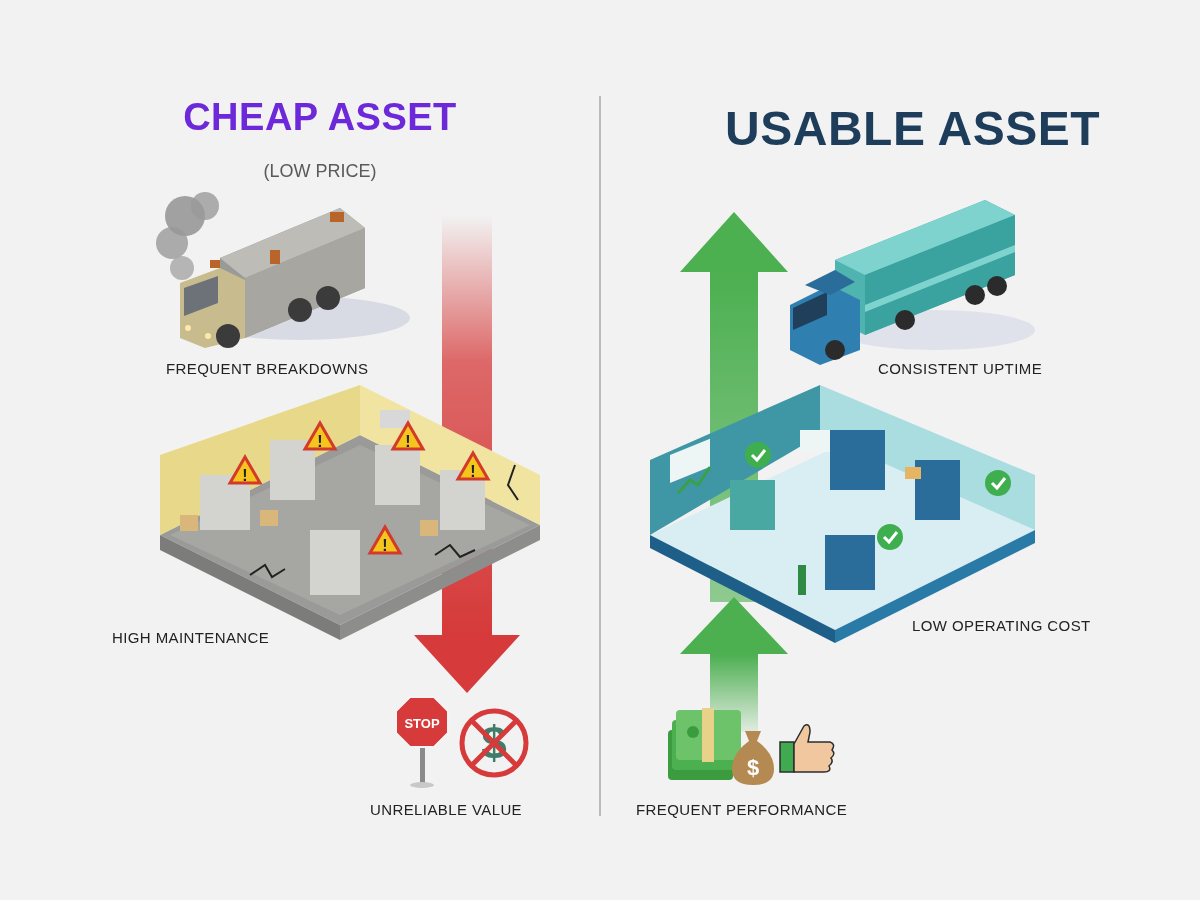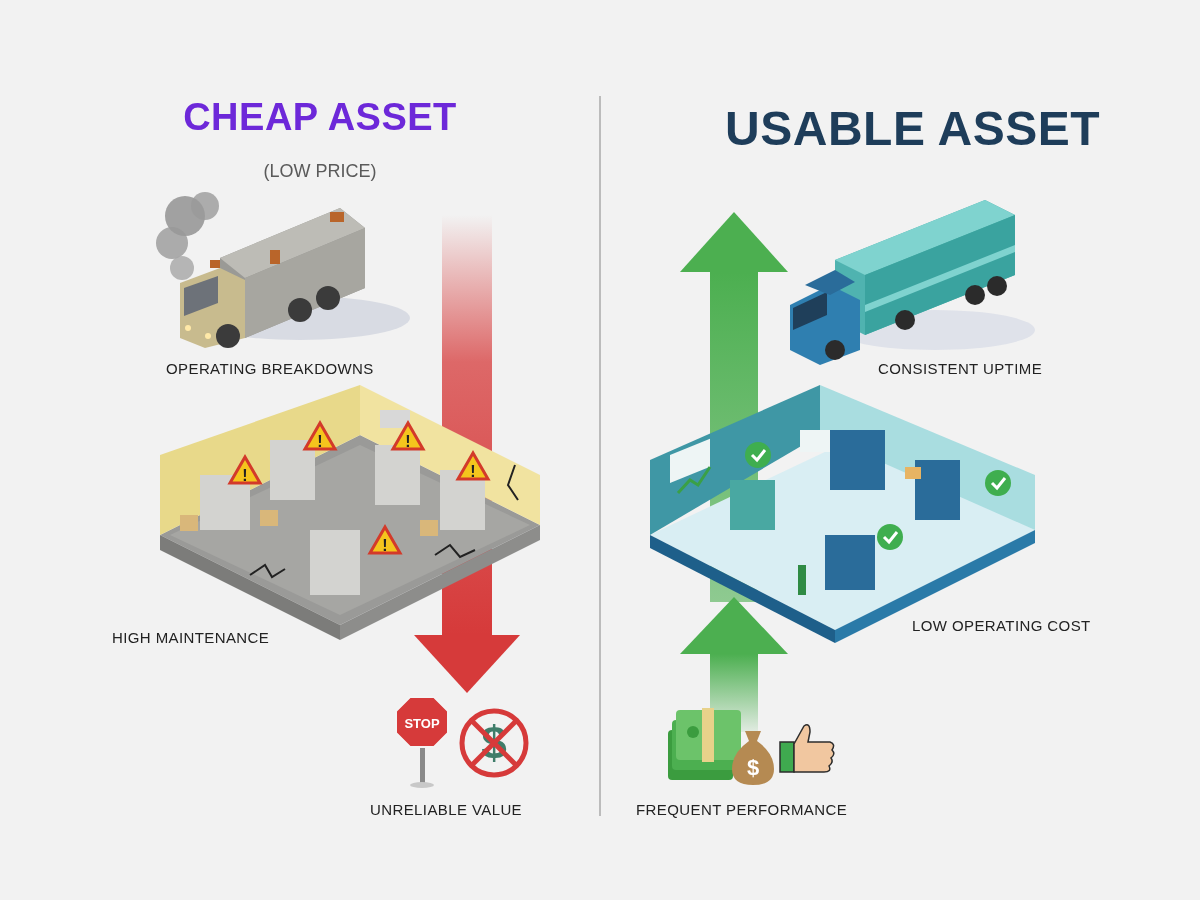--- a/index.html
+++ b/index.html
@@ -68,21 +68,21 @@
   <polygon points="34,100 68,88 68,115 34,128" fill="#6d7279"></polygon>
   <rect x="60" y="72" width="10" height="8" fill="#b9652a"></rect>
   <rect x="180" y="24" width="14" height="10" fill="#b9652a"></rect>
   <rect x="120" y="62" width="10" height="14" fill="#b9652a"></rect>
   <circle cx="78" cy="148" r="12" fill="#3b3b3b"></circle>
   <circle cx="150" cy="122" r="12" fill="#3b3b3b"></circle>
   <circle cx="178" cy="110" r="12" fill="#3b3b3b"></circle>
   <circle cx="38" cy="140" r="3" fill="#ffe9a8"></circle>
   <circle cx="58" cy="148" r="3" fill="#ffe9a8"></circle>
 </svg>
-<div class="abs label" style="left:166px;top:360px">OPERATING BREAKDOWNS</div>
+<div class="abs label" style="left:166px;top:360px">FREQUENT BREAKDOWNS</div>
 
 <svg class="abs" style="left:160px;top:385px" width="390" height="260">
   <polygon points="0,150 200,50 380,140 180,240" fill="#9a9a98"></polygon>
   <polygon points="0,150 180,240 180,255 0,165" fill="#7c7c7a"></polygon>
   <polygon points="180,240 380,140 380,155 180,255" fill="#8d8d8b"></polygon>
   <polygon points="0,150 0,70 200,0 200,50" fill="#e8d98a"></polygon>
   <polygon points="200,0 380,90 380,140 200,50" fill="#f1e3a0"></polygon>
   <polygon points="10,150 200,60 370,140 180,230" fill="#a6a6a3"></polygon>
   <rect x="220" y="25" width="30" height="18" fill="#d8d8d8"></rect>
   <rect x="40" y="90" width="50" height="55" fill="#d3d3d0"></rect>

